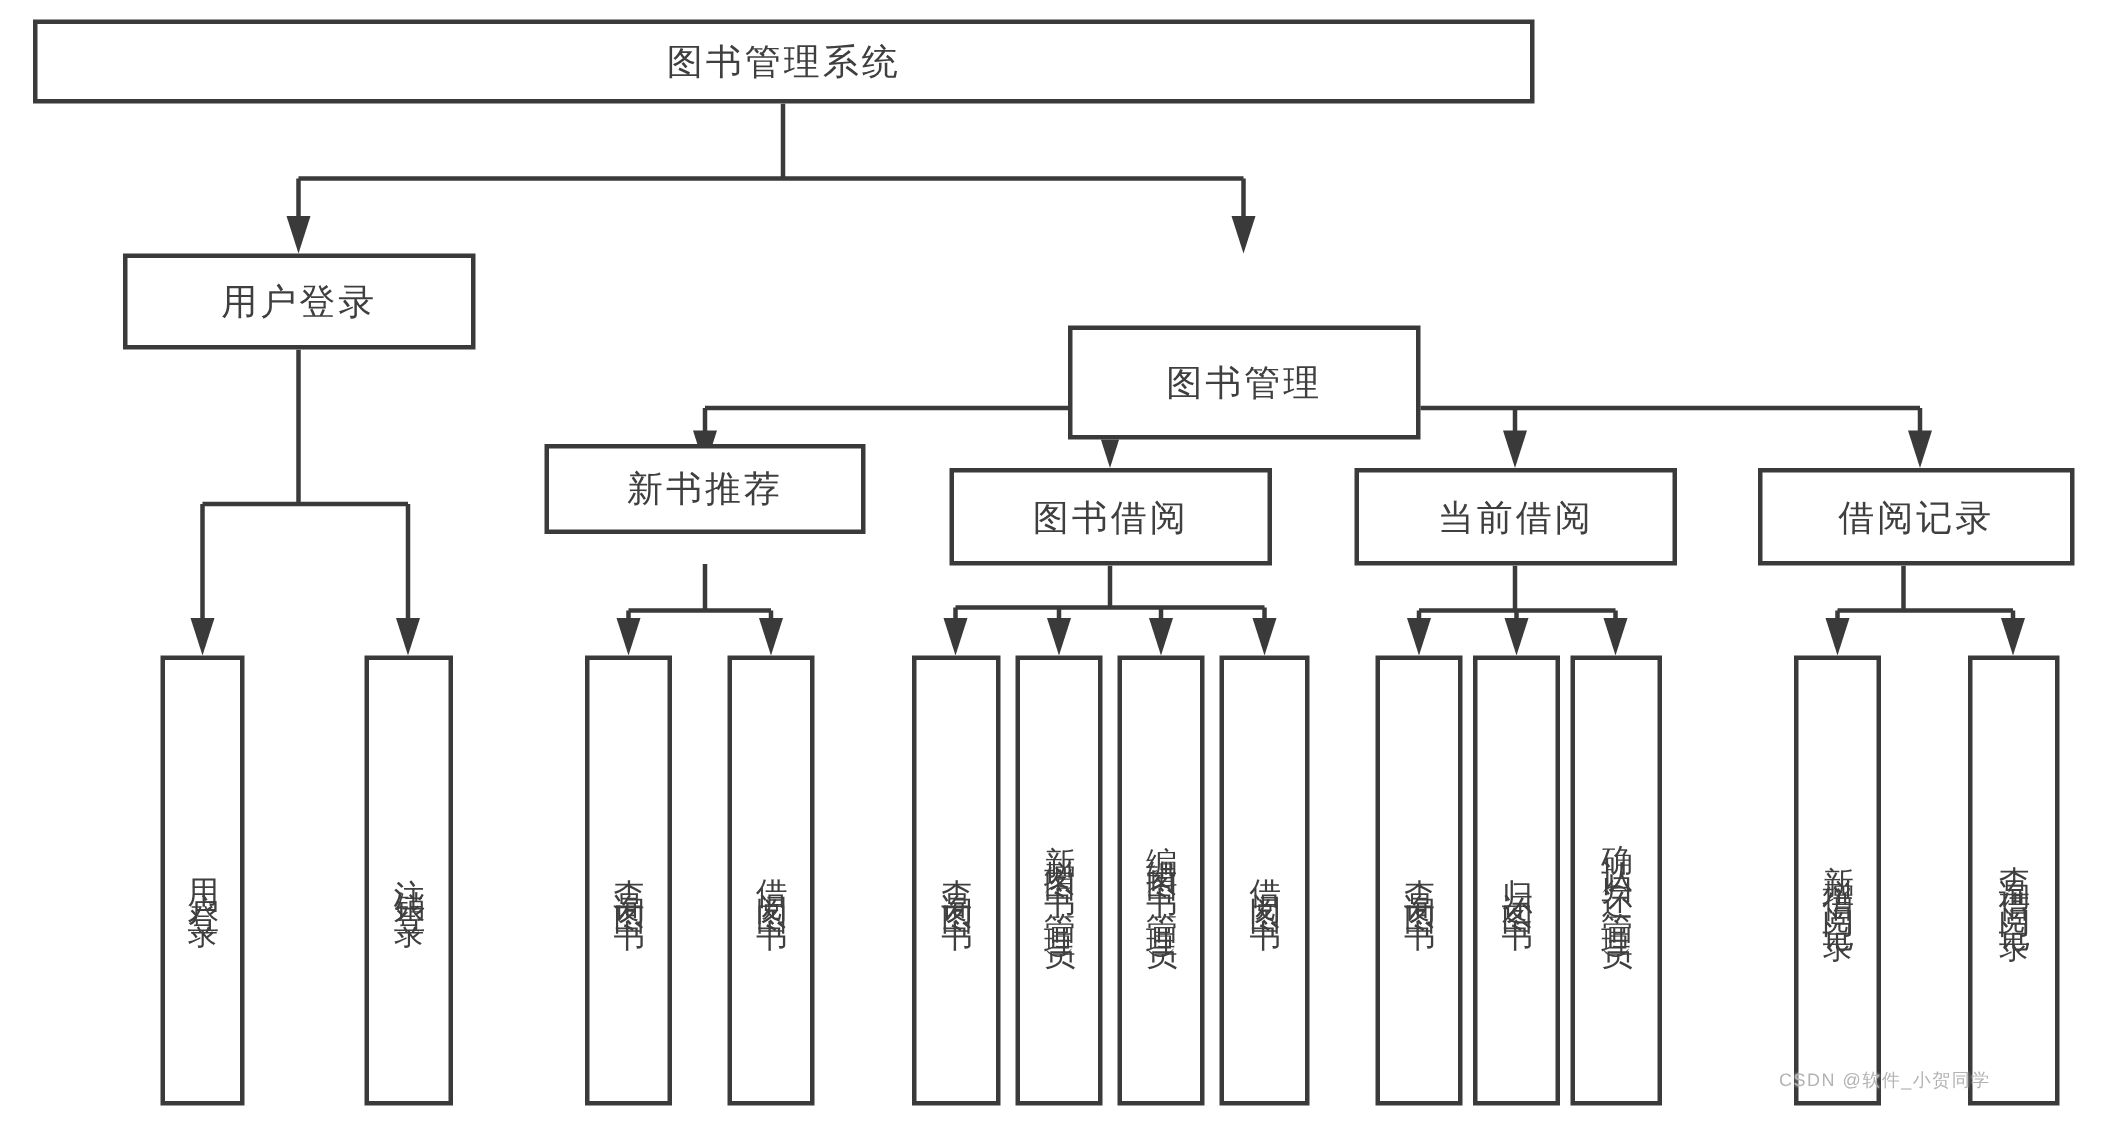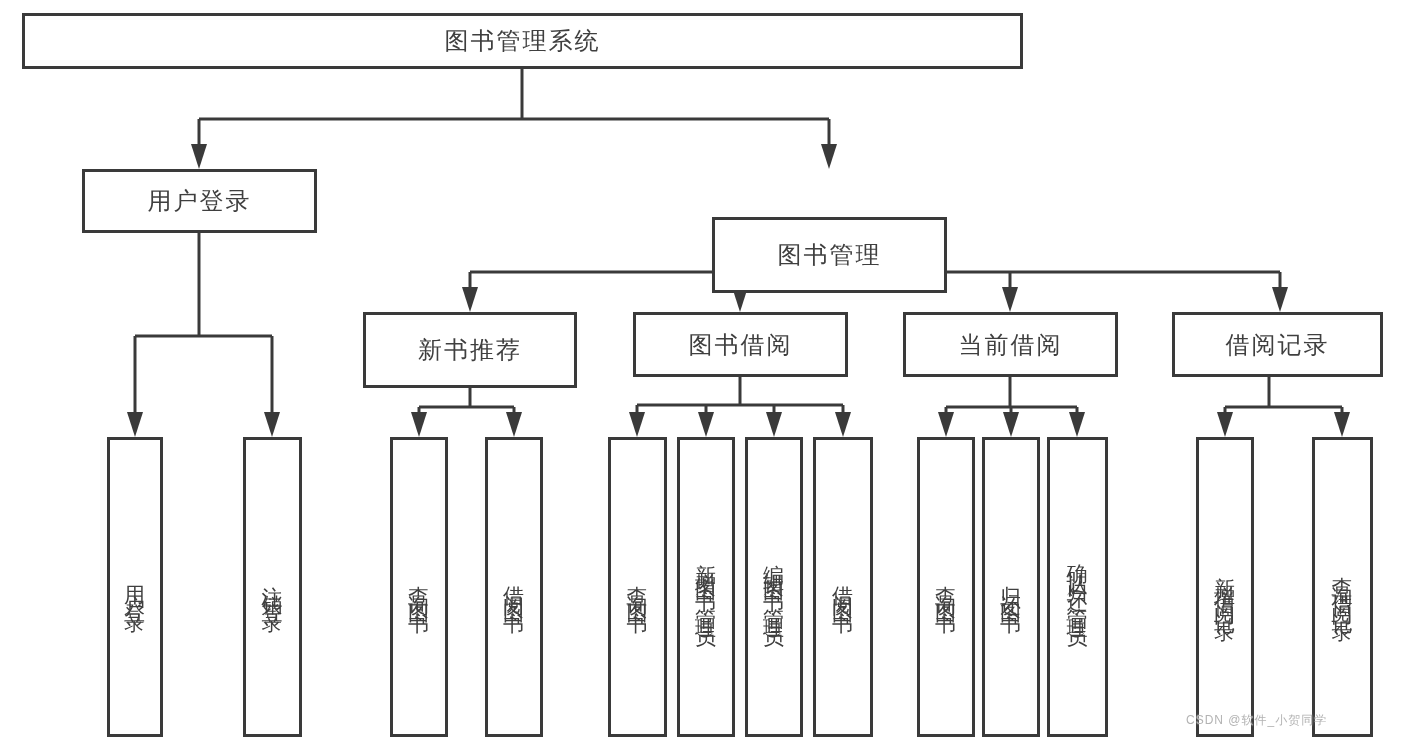--- a/index.html
+++ b/index.html
@@ -134,21 +134,21 @@
     <span class="label">图书管理系统</span>
   </div>
 
   <div class="node h" style="left:82px;top:169px;width:235px;height:64px;">
     <span class="label">用户登录</span>
   </div>
   <div class="node h" style="left:712px;top:169px;width:235px;height:76px;margin-top:48px;">
     <span class="label">图书管理</span>
   </div>
 
-  <div class="node h" style="left:363px;top:312px;width:214px;height:76px;">
+  <div class="node h" style="left:363px;top:296px;width:214px;height:60px;">
     <span class="label">新书推荐</span>
   </div>
   <div class="node h" style="left:633px;top:312px;width:215px;height:65px;">
     <span class="label">图书借阅</span>
   </div>
   <div class="node h" style="left:903px;top:312px;width:215px;height:65px;">
     <span class="label">当前借阅</span>
   </div>
   <div class="node h" style="left:1172px;top:312px;width:211px;height:65px;">
     <span class="label">借阅记录</span>

